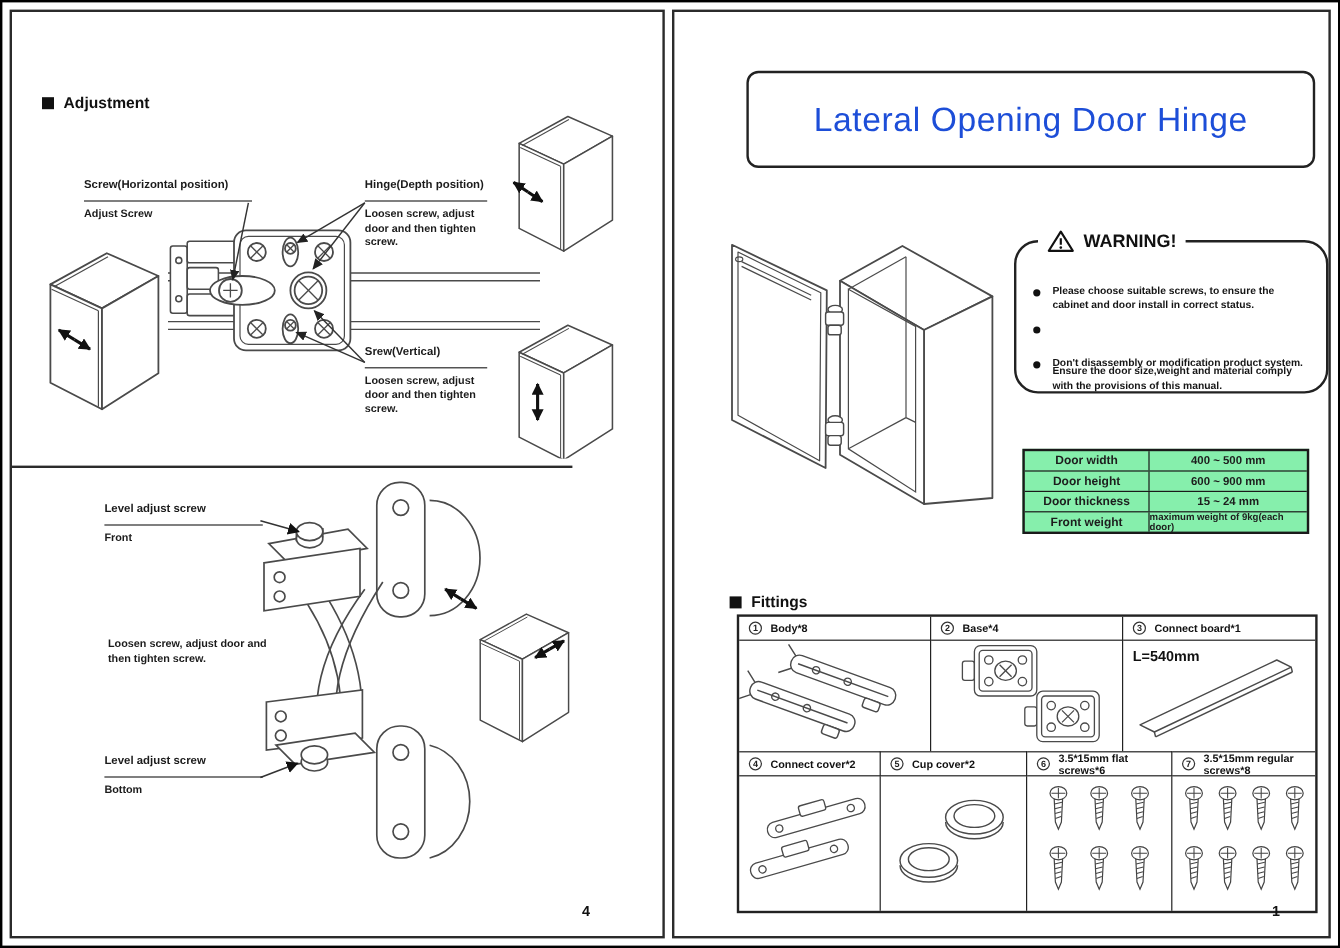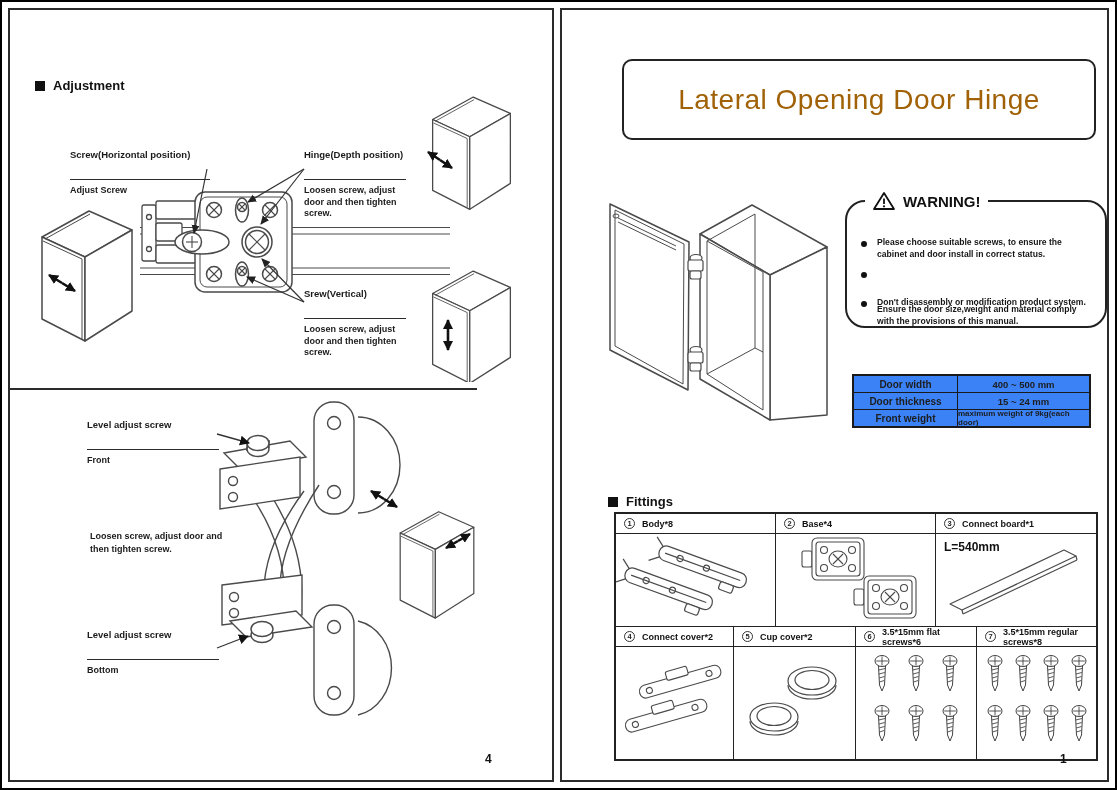--- a/index.html
+++ b/index.html
@@ -7,36 +7,36 @@
          font-family:"Liberation Sans","DejaVu Sans",sans-serif;color:#1d1d1d;overflow:hidden;}
   .abs{position:absolute;}
   .page{position:absolute;top:8px;height:774px;border:2px solid #2b2b2b;box-sizing:border-box;background:#fff;}
   .page-left{left:8px;width:546px;}
   .page-right{left:560px;width:549px;}
 
   .section-head{display:flex;align-items:center;gap:8px;font-size:13px;font-weight:700;color:#111;}
   .sq{width:10px;height:10px;background:#111;display:inline-block;}
 
   .callout{font-weight:700;color:#1b1b1b;}
-  .c-title{font-size:9.5px;border-bottom:1.5px solid #2b2b2b;padding-bottom:18px;line-height:1.15;}
+  .c-title{font-size:9.5px;border-bottom:1.5px solid #2b2b2b;padding-bottom:6px;line-height:1.15;}
   .c-sub{font-size:9px;margin-top:5px;line-height:1.3;}
   .plain-note{font-size:9px;font-weight:700;line-height:1.45;color:#1b1b1b;}
 
   .hdivider{border-top:2px solid #2b2b2b;height:0;}
   .page-num{font-size:12px;font-weight:700;color:#111;}
 
   .title-box{border:2px solid #222;border-radius:10px;display:flex;align-items:center;justify-content:center;}
-  .title-text{font-size:28px;letter-spacing:.5px;color:#a16207;}
+  .title-text{font-size:28px;letter-spacing:.5px;color:#1d4ed8;}
 
   .warn-box{border:2px solid #222;border-radius:20px;background:#fff;}
   .warn-title{display:flex;align-items:center;gap:7px;background:#fff;padding:0 7px;font-size:15px;font-weight:700;color:#111;justify-content:space-between;}
   .w-item{position:absolute;left:30px;width:216px;font-size:8.6px;font-weight:700;line-height:1.35;color:#161616;}
   .w-dot{position:absolute;left:14px;width:6px;height:6px;border-radius:50%;background:#111;}
 
-  .specs{border:2px solid #1a1a1a;background:#3b82f6;}
+  .specs{border:2px solid #1a1a1a;background:#86efac;}
   .specs-row{display:flex;height:16px;border-top:1.5px solid #1a1a1a;}
   .specs-row:first-child{border-top:none;}
   .specs-label{width:103px;border-right:1.5px solid #1a1a1a;display:flex;align-items:center;justify-content:center;
                font-size:10px;font-weight:700;}
   .specs-value{flex:1;display:flex;align-items:center;justify-content:center;font-size:9.5px;font-weight:700;}
   .specs-row:last-child .specs-value{font-size:8px;}
 
   .fit-table{border:2px solid #222;background:#fff;}
   .fit-row{display:flex;}
   .fit-cell{border-right:1.5px solid #222;box-sizing:border-box;position:relative;}
@@ -327,20 +327,24 @@
       </svg>
       <span>WARNING!</span>
     </div>
 
     <div class="specs abs" style="left:290px;top:364px;width:235px;">
       <div class="specs-row">
         <div class="specs-label">Door width</div>
         <div class="specs-value">400 ~ 500 mm</div>
       </div>
       <div class="specs-row">
+        <div class="specs-label">Door height</div>
+        <div class="specs-value">600 ~ 900 mm</div>
+      </div>
+      <div class="specs-row">
         <div class="specs-label">Door thickness</div>
         <div class="specs-value">15 ~ 24 mm</div>
       </div>
       <div class="specs-row">
         <div class="specs-label">Front weight</div>
         <div class="specs-value">maximum weight of 9kg(each door)</div>
       </div>
     </div>
 
     <div class="section-head abs" style="left:46px;top:484px;">

